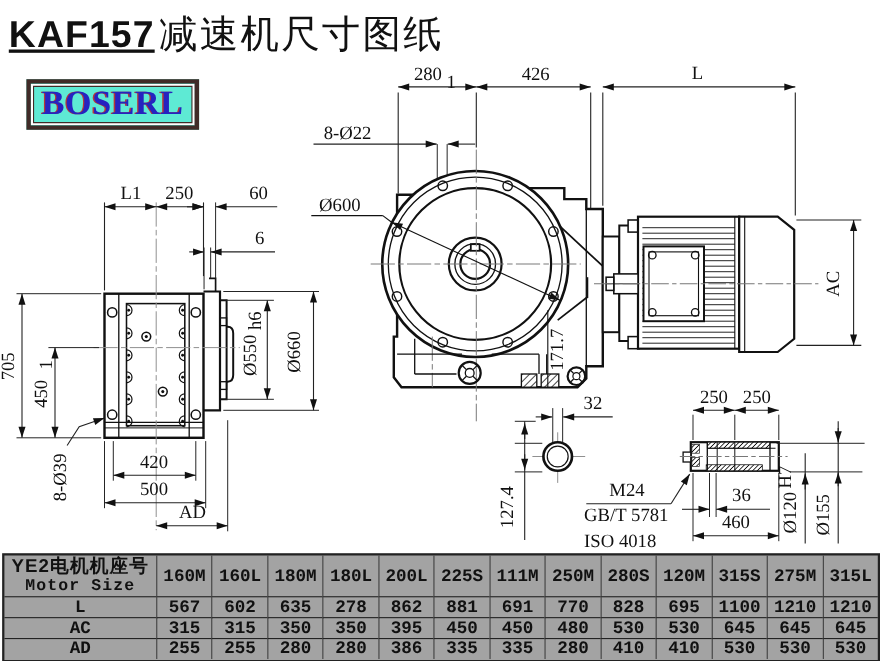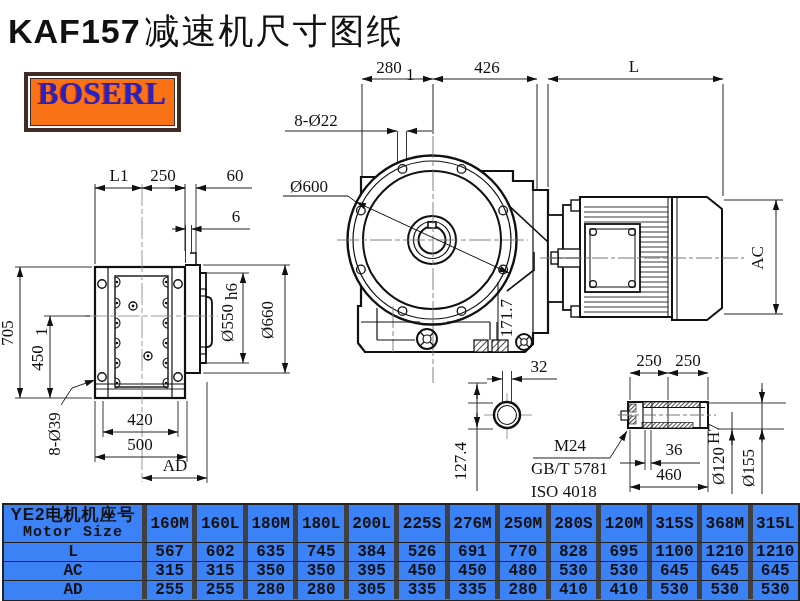--- a/index.html
+++ b/index.html
@@ -1,25 +1,25 @@
 <!DOCTYPE html>
 <html><head>
 <meta charset="utf-8">
 <style>
   html,body{margin:0;padding:0;}
   body{width:800px;height:601px;background:#fff;position:relative;overflow:hidden;font-family:"Liberation Sans",sans-serif;color:#111;}
   #title{position:absolute;left:8px;top:8px;white-space:nowrap;}
-  .t-num{font:700 34px "Liberation Sans",sans-serif;letter-spacing:1px;}
+  .t-num{font:700 34px "Liberation Sans",sans-serif;letter-spacing:1px;text-decoration:underline;}
   .t-cn{font:400 35px "Liberation Serif",serif;margin-left:4px;letter-spacing:2px;text-align:right;}
-  #logo{position:absolute;left:24px;top:72px;border:4px solid #402b27;box-shadow:inset 0 0 0 2px #fff,inset 0 0 0 3px #402b27;padding:0 10px 16px 10px;background:#f97316;}
+  #logo{position:absolute;left:24px;top:72px;border:4px solid #402b27;box-shadow:inset 0 0 0 2px #fff,inset 0 0 0 3px #402b27;padding:0 10px 2px 10px;background:#5eead4;}
   #logo span{font:700 31px "Liberation Serif",serif;color:#2524c0;letter-spacing:0.5px;text-shadow:-1.2px 0 0 rgba(195,35,35,.9);}
   svg{position:absolute;left:0;top:0;}
   svg text{font-family:"Liberation Serif",serif;font-size:17px;fill:#111;}
-  #tbl{position:absolute;left:2px;top:503px;width:794px;height:95px;display:grid;grid-template-columns:138px repeat(13,1fr);grid-template-rows:37px 19px 19px 19px;border:2px solid #222;font-family:"Liberation Mono",monospace;background:#3b82f6;}
-  #tbl .c{border-left:5px solid #404040;border-top:1px solid #222;display:flex;align-items:center;justify-content:center;font-size:16px;font-weight:700;overflow:hidden;}
+  #tbl{position:absolute;left:2px;top:503px;width:794px;height:95px;display:grid;grid-template-columns:138px repeat(13,1fr);grid-template-rows:37px 19px 19px 19px;border:2px solid #222;font-family:"Liberation Mono",monospace;background:#a3a3a3;}
+  #tbl .c{border-left:1px solid #404040;border-top:1px solid #222;display:flex;align-items:center;justify-content:center;font-size:16px;font-weight:700;overflow:hidden;}
   #tbl .c.first{border-left:none;}
   #tbl .c.toprow{border-top:none;}
   #tbl .hdr{flex-direction:column;line-height:1.1;}
   #tbl .hdr .cn{font-size:17px;letter-spacing:1px;font-family:"Liberation Sans",sans-serif;font-weight:600;}
   #tbl .hdr .en{font-size:15px;letter-spacing:1px;}
 </style>
 </head>
 <body>
 
 <div id="title"><span class="t-num">KAF157</span><span class="t-cn">减速机尺寸图纸</span></div>
@@ -357,34 +357,34 @@
     <div class="c first toprow hdr">
       <div class="cn">YE2电机机座号</div>
       <div class="en">Motor Size</div>
     </div>
     <div class="c toprow">160M</div>
     <div class="c toprow">160L</div>
     <div class="c toprow">180M</div>
     <div class="c toprow">180L</div>
     <div class="c toprow">200L</div>
     <div class="c toprow">225S</div>
-    <div class="c toprow">276M</div>
+    <div class="c toprow">111M</div>
     <div class="c toprow">250M</div>
     <div class="c toprow">280S</div>
     <div class="c toprow">120M</div>
     <div class="c toprow">315S</div>
-    <div class="c toprow">368M</div>
+    <div class="c toprow">275M</div>
     <div class="c toprow">315L</div>
     <div class="c first">L</div>
     <div class="c ">567</div>
     <div class="c ">602</div>
     <div class="c ">635</div>
-    <div class="c ">745</div>
-    <div class="c ">384</div>
-    <div class="c ">526</div>
+    <div class="c ">278</div>
+    <div class="c ">862</div>
+    <div class="c ">881</div>
     <div class="c ">691</div>
     <div class="c ">770</div>
     <div class="c ">828</div>
     <div class="c ">695</div>
     <div class="c ">1100</div>
     <div class="c ">1210</div>
     <div class="c ">1210</div>
     <div class="c first">AC</div>
     <div class="c ">315</div>
     <div class="c ">315</div>
@@ -397,21 +397,21 @@
     <div class="c ">530</div>
     <div class="c ">530</div>
     <div class="c ">645</div>
     <div class="c ">645</div>
     <div class="c ">645</div>
     <div class="c first">AD</div>
     <div class="c ">255</div>
     <div class="c ">255</div>
     <div class="c ">280</div>
     <div class="c ">280</div>
-    <div class="c ">305</div>
+    <div class="c ">386</div>
     <div class="c ">335</div>
     <div class="c ">335</div>
     <div class="c ">280</div>
     <div class="c ">410</div>
     <div class="c ">410</div>
     <div class="c ">530</div>
     <div class="c ">530</div>
     <div class="c ">530</div>
   </div>
 

